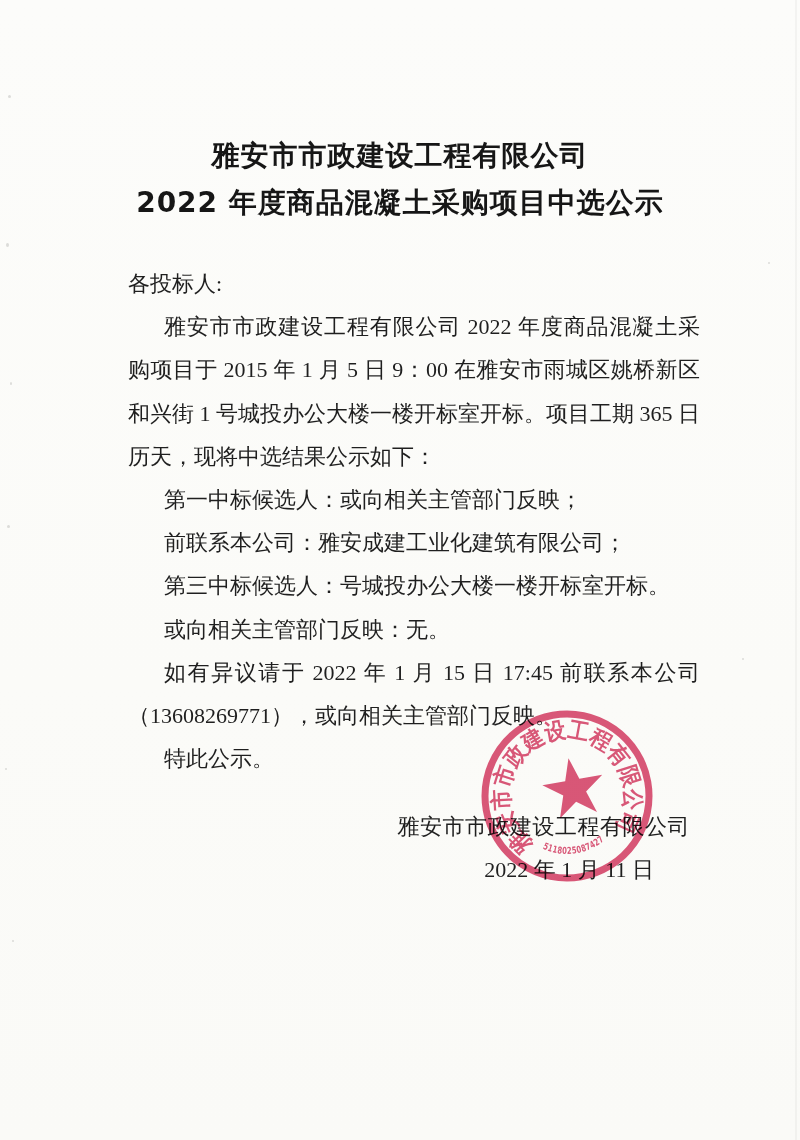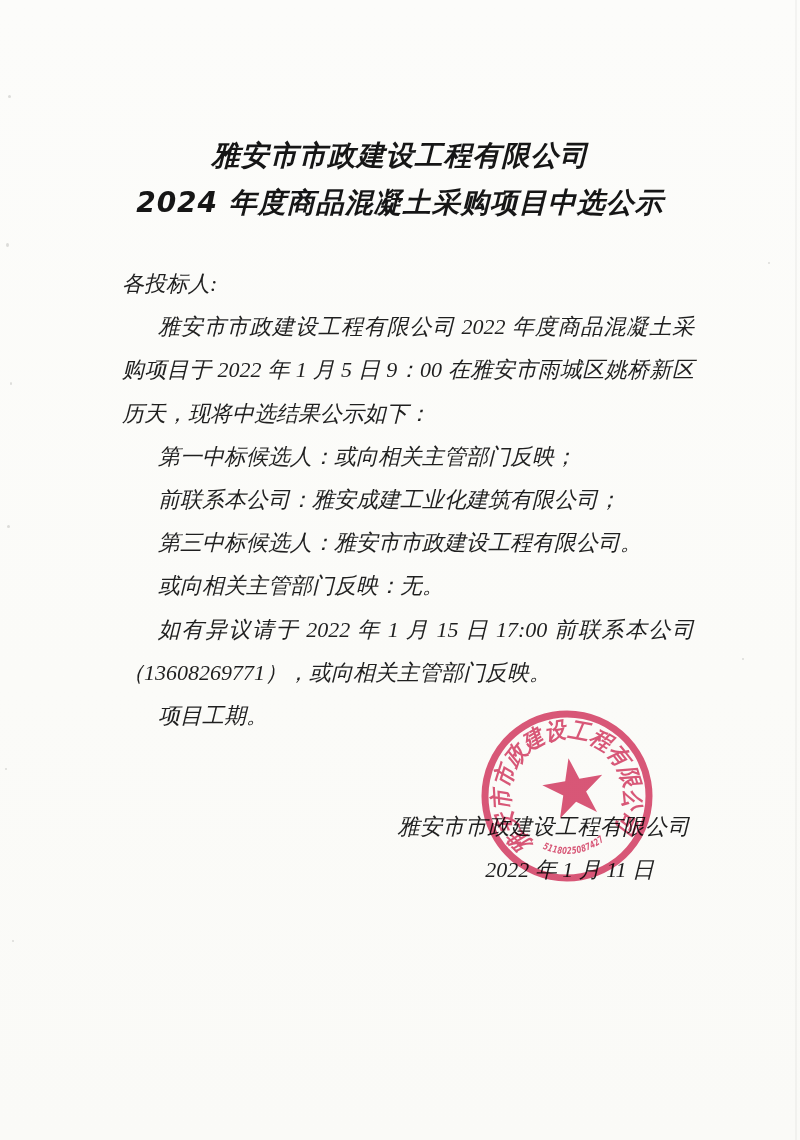--- a/index.html
+++ b/index.html
@@ -6,38 +6,37 @@
   body{
     width:800px;height:1140px;
     background:#fbfbf8;
     font-family:"Liberation Serif", serif;
     overflow:hidden;
   }
   .page{
     position:relative;width:800px;height:1140px;
     background:linear-gradient(180deg,#fcfcfa 0%,#fbfbf8 60%,#fafaf7 100%);
     color:var(--ink,#1f1f1f);
-    font-style:italic;
   }
   
   .page::after{
     content:"";position:absolute;top:0;right:3px;width:2px;height:100%;
     background:rgba(0,0,0,0.035);
   }
   .doc-title{
     position:absolute;top:132px;left:0;width:800px;
     text-align:center;
     font-family:"DejaVu Sans", sans-serif;
     font-weight:700;
     font-size:28px;line-height:47px;
     letter-spacing:1px;
     color:#161616;
   }
   .doc-body{
-    position:absolute;left:122px;top:262px;width:572px;
+    position:absolute;left:128px;top:262px;width:572px;
     font-size:22px;line-height:43.2px;
     color:var(--ink,#1f1f1f);
   }
   .doc-body p{margin:0;padding:0;white-space:nowrap;}
   .doc-body p.indent{text-indent:36px;}
   .doc-body p.fill{white-space:normal;text-align:justify;text-align-last:justify;}
   .sig-name{
     position:absolute;top:812px;right:110px;
     font-size:22px;line-height:30px;letter-spacing:0.5px;
     color:var(--ink,#1f1f1f);
@@ -75,36 +74,37 @@
   .s7{left:768px;top:262px;width:2px;height:2px;}
   .s8{left:742px;top:658px;width:2px;height:2px;}
 </style>
 </head>
 <body>
 
 <div class="page">
 
   <header class="doc-title">
     <div>雅安市市政建设工程有限公司</div>
-    <div>2024 年度商品混凝土采购项目中选公示</div>
+    <div>2022 年度商品混凝土采购项目中选公示</div>
   </header>
 
   <main class="doc-body">
 
   <p class="line">各投标人:</p>
       <p class="line indent fill">雅安市市政建设工程有限公司 2022 年度商品混凝土采</p>
-      <p class="line fill">购项目于 2022 年 1 月 5 日 9：00 在雅安市雨城区姚桥新区</p>
+      <p class="line fill">购项目于 2015 年 1 月 5 日 9：00 在雅安市雨城区姚桥新区</p>
+      <p class="line fill">和兴街 1 号城投办公大楼一楼开标室开标。项目工期 365 日</p>
       <p class="line">历天，现将中选结果公示如下：</p>
       <p class="line indent">第一中标候选人：或向相关主管部门反映；</p>
       <p class="line indent">前联系本公司：雅安成建工业化建筑有限公司；</p>
-      <p class="line indent">第三中标候选人：雅安市市政建设工程有限公司。</p>
+      <p class="line indent">第三中标候选人：号城投办公大楼一楼开标室开标。</p>
       <p class="line indent">或向相关主管部门反映：无。</p>
-      <p class="line indent fill">如有异议请于 2022 年 1 月 15 日 17:00 前联系本公司</p>
+      <p class="line indent fill">如有异议请于 2022 年 1 月 15 日 17:45 前联系本公司</p>
       <p class="line">（13608269771），或向相关主管部门反映。</p>
-      <p class="line indent">项目工期。</p>
+      <p class="line indent">特此公示。</p>
     </main>
 
   <div class="sig-name">雅安市市政建设工程有限公司</div>
   <div class="sig-date">2022 年 1 月 11 日</div>
 
   <svg class="seal" viewBox="-115 -115 230 230" xmlns="http://www.w3.org/2000/svg">
     <g transform="rotate(-10)">
       <defs>
         <path id="arcTop" d="M -41 41 A 58 58 0 1 1 41 41" fill="none"></path>
         <path id="arcBottom" d="M -33.3 47.5 A 58 58 0 0 0 33.3 47.5" fill="none"></path>

